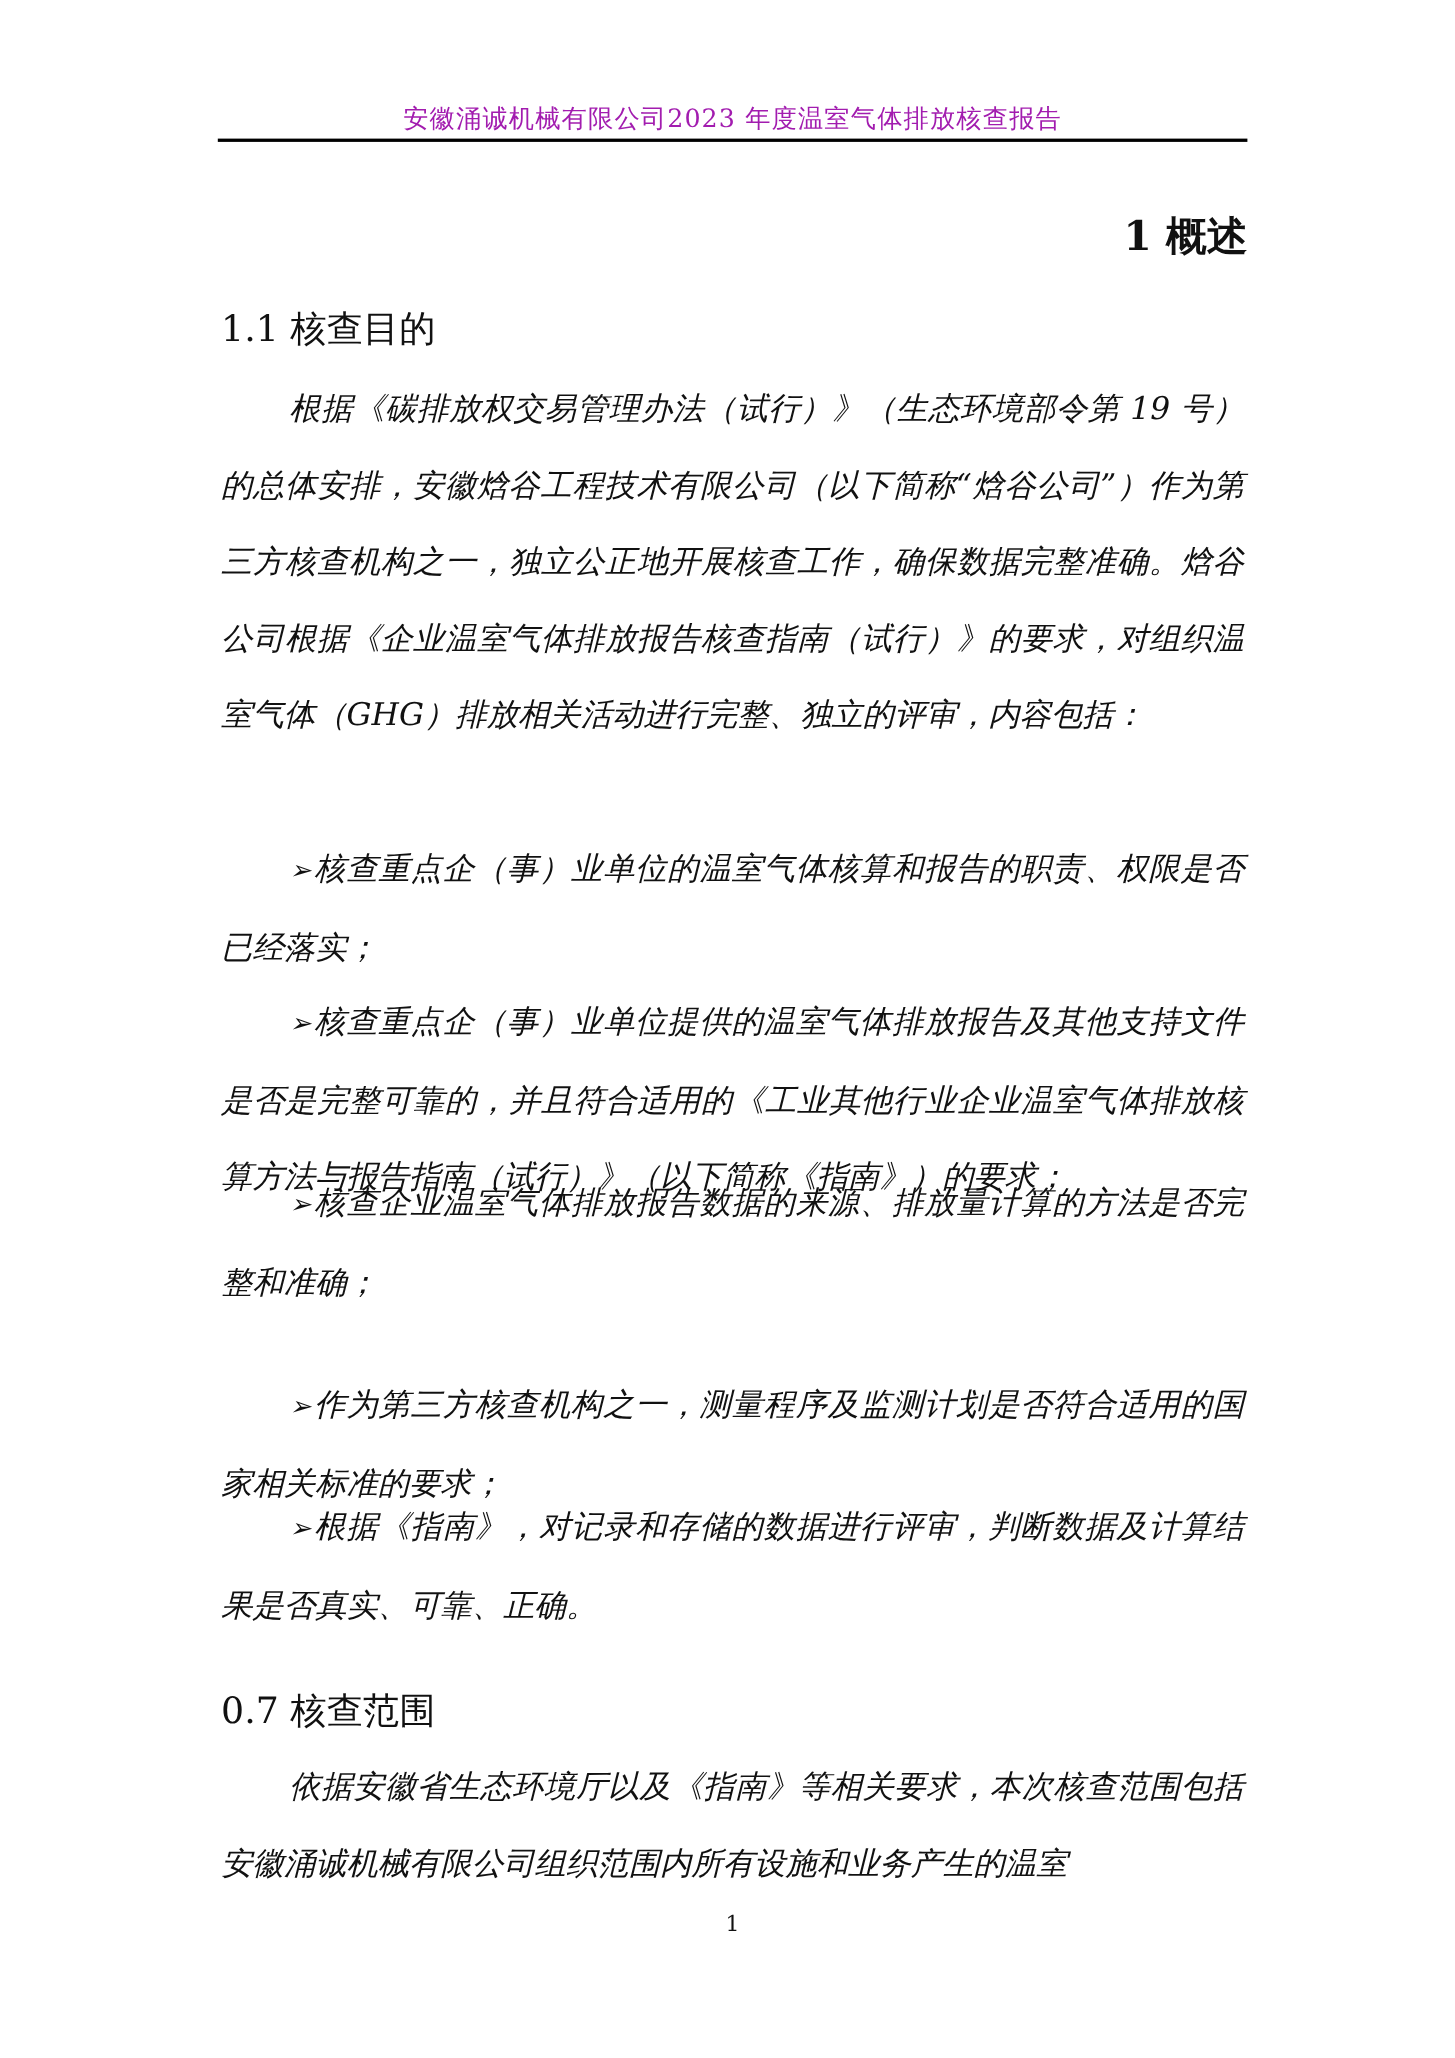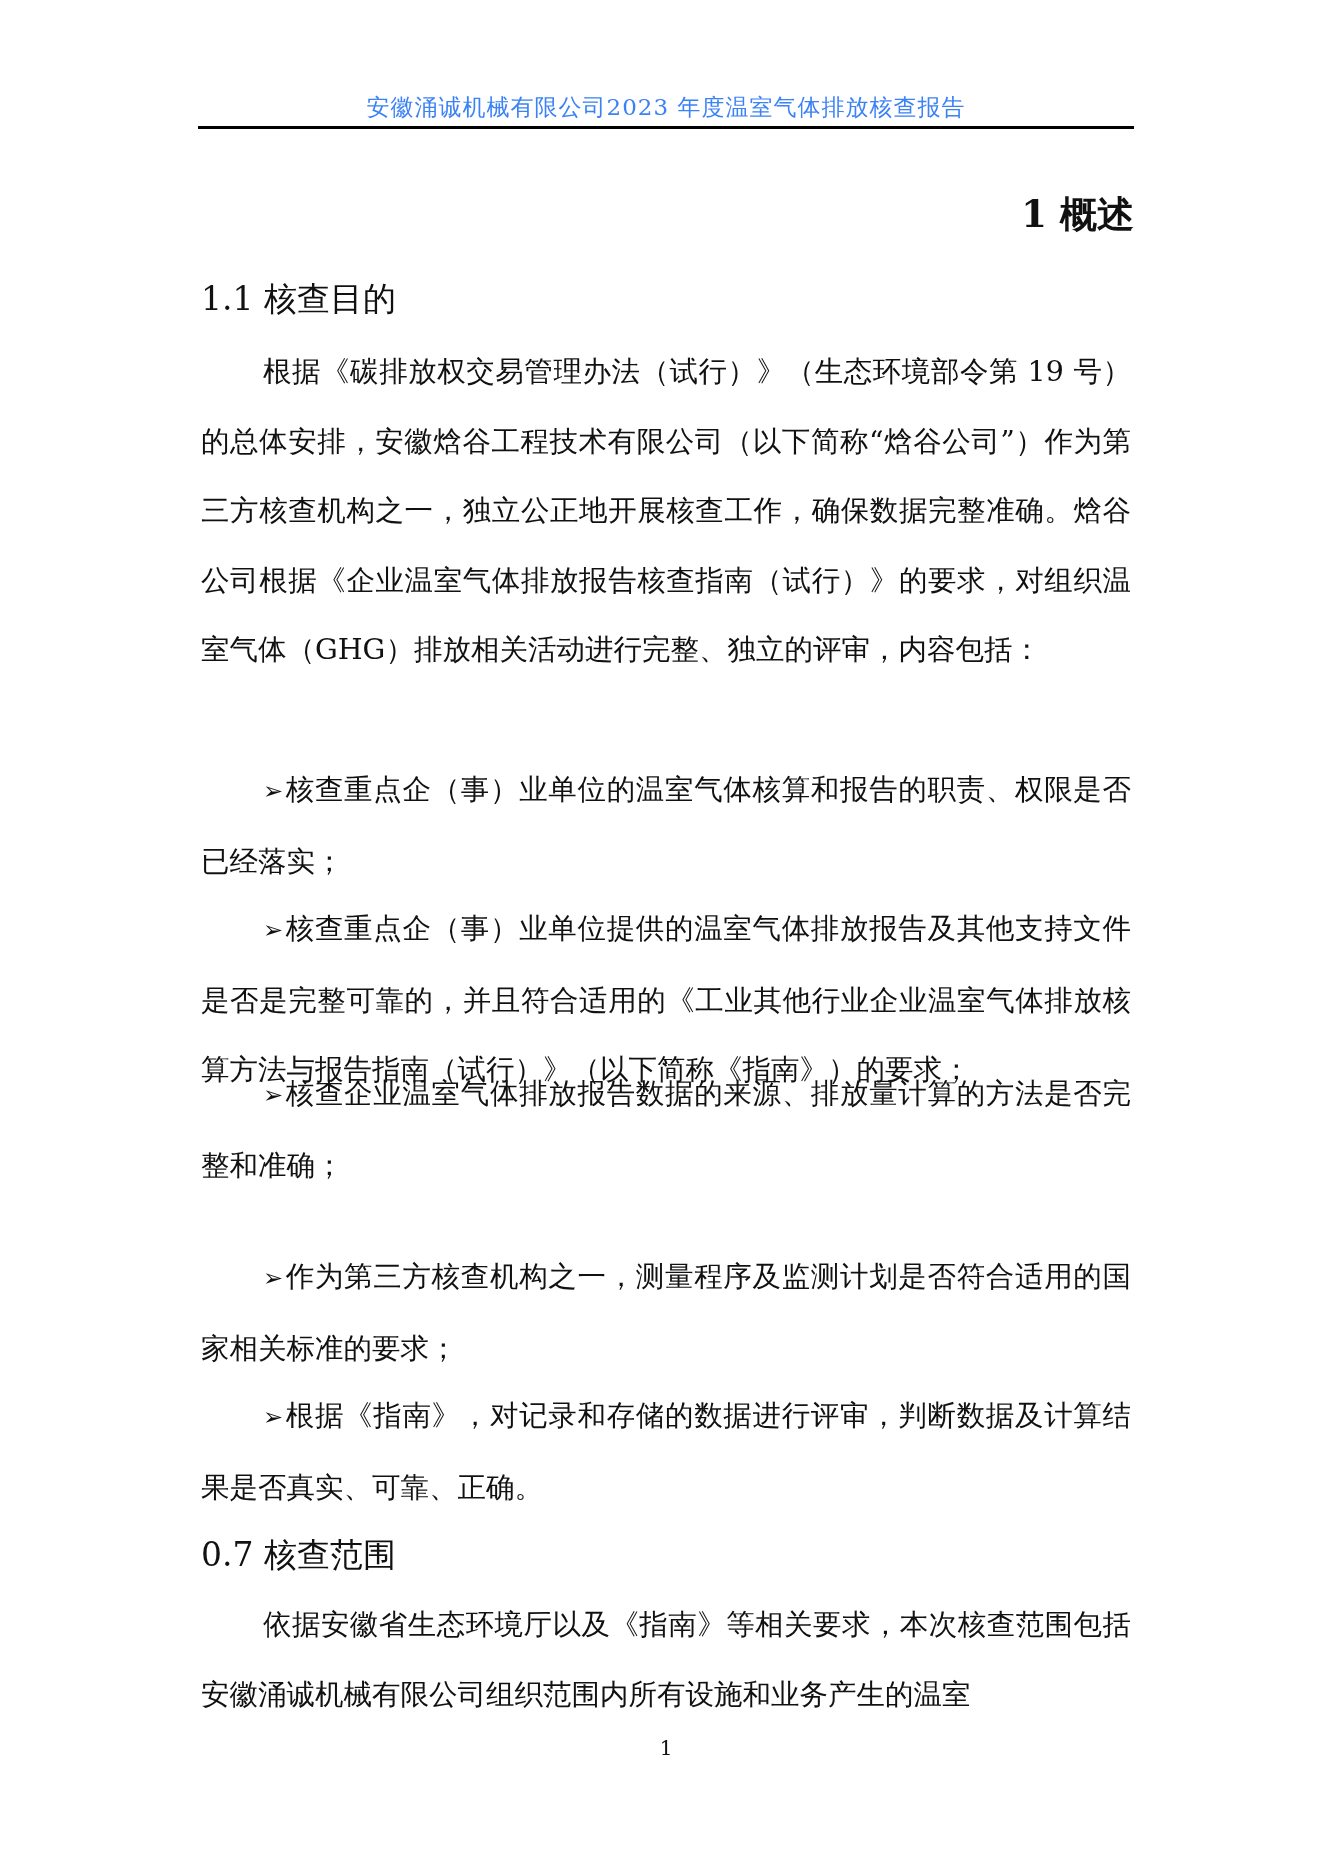--- a/index.html
+++ b/index.html
@@ -1,25 +1,25 @@
 <!DOCTYPE html>
 <html><head>
 <meta charset="utf-8">
 <style>
   html,body{margin:0;padding:0;background:#fff;}
   body{width:1323px;height:1871px;position:relative;overflow:hidden;
        font-family:"DejaVu Serif","Liberation Serif",serif;color:#111;}
   .header-text{position:absolute;left:198px;width:936px;top:92px;text-align:center;
-       font-size:23px;color:#3b82f6;letter-spacing:1px;}
+       font-size:23px;color:#a21caf;letter-spacing:1px;}
   .header-rule{position:absolute;left:198px;width:936px;top:126px;height:3px;background:#000;}
   .chapter-title{position:absolute;left:198px;width:936px;top:190px;text-align:right;
        font-size:37px;font-weight:bold;}
   .section-heading{position:absolute;left:201px;font-size:33px;font-weight:normal;}
   .para{position:absolute;left:201px;width:930px;font-size:28.5px;line-height:69.6px;
-        text-align:justify;text-align-last:left;margin:0;}
+        text-align:justify;text-align-last:left;margin:0;font-style:italic;}
   .indent{text-indent:62px;}
   .bullet-glyph{font-size:24px;margin-right:2px;}
   .page-number{position:absolute;left:198px;width:936px;top:1736px;text-align:center;font-size:20px;}
 </style>
 </head>
 <body>
 
 <div class="header-text">安徽涌诚机械有限公司2023 年度温室气体排放核查报告</div>
 <div class="header-rule"></div>
 
@@ -30,19 +30,19 @@
 <p class="para indent" style="top:337px;">根据《碳排放权交易管理办法（试行）》（生态环境部令第 19 号）的总体安排，安徽焓谷工程技术有限公司（以下简称“焓谷公司”）作为第三方核查机构之一，独立公正地开展核查工作，确保数据完整准确。焓谷公司根据《企业温室气体排放报告核查指南（试行）》的要求，对组织温室气体（GHG）排放相关活动进行完整、独立的评审，内容包括：</p>
 
 <p class="para indent" style="top:755px;"><span class="bullet-glyph">➢</span><span>核查重点企（事）业单位的温室气体核算和报告的职责、权限是否已经落实；</span></p>
 
 <p class="para indent" style="top:894px;"><span class="bullet-glyph">➢</span><span>核查重点企（事）业单位提供的温室气体排放报告及其他支持文件是否是完整可靠的，并且符合适用的《工业其他行业企业温室气体排放核算方法与报告指南（试行）》（以下简称《指南》）的要求；</span></p>
 
 <p class="para indent" style="top:1059px;"><span class="bullet-glyph">➢</span><span>核查企业温室气体排放报告数据的来源、排放量计算的方法是否完整和准确；</span></p>
 
 <p class="para indent" style="top:1242px;"><span class="bullet-glyph">➢</span><span>作为第三方核查机构之一，测量程序及监测计划是否符合适用的国家相关标准的要求；</span></p>
 
-<p class="para indent" style="top:1381px;"><span class="bullet-glyph">➢</span><span>根据《指南》，对记录和存储的数据进行评审，判断数据及计算结果是否真实、可靠、正确。</span></p>
+<p class="para indent" style="top:1353px;"><span class="bullet-glyph">➢</span><span>根据《指南》，对记录和存储的数据进行评审，判断数据及计算结果是否真实、可靠、正确。</span></p>
 
 <div class="section-heading" style="top:1533px;">0.7  核查范围</div>
 
 <p class="para indent" style="top:1590px;">依据安徽省生态环境厅以及《指南》等相关要求，本次核查范围包括安徽涌诚机械有限公司组织范围内所有设施和业务产生的温室</p>
 
 <div class="page-number">1</div>
 
 </body></html>

